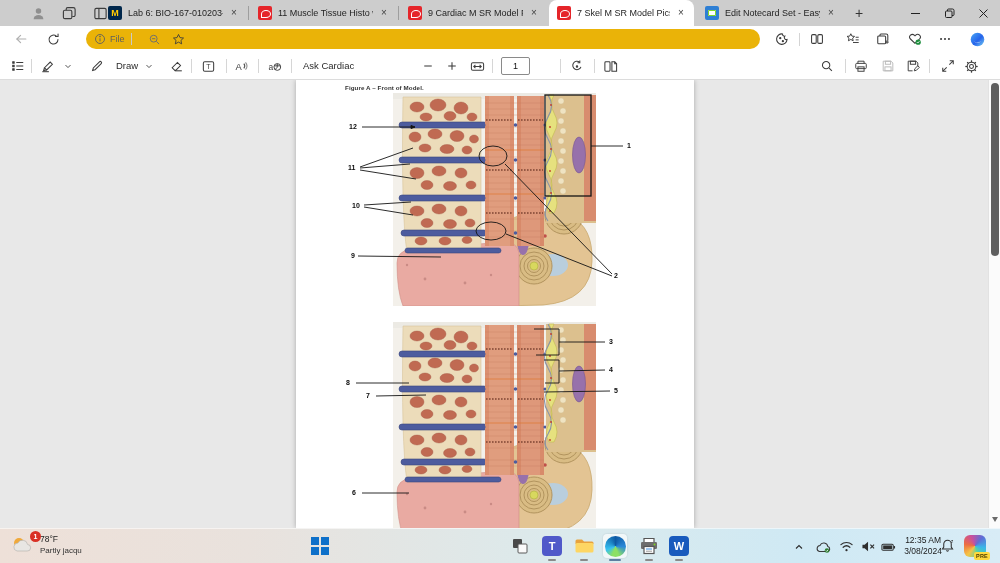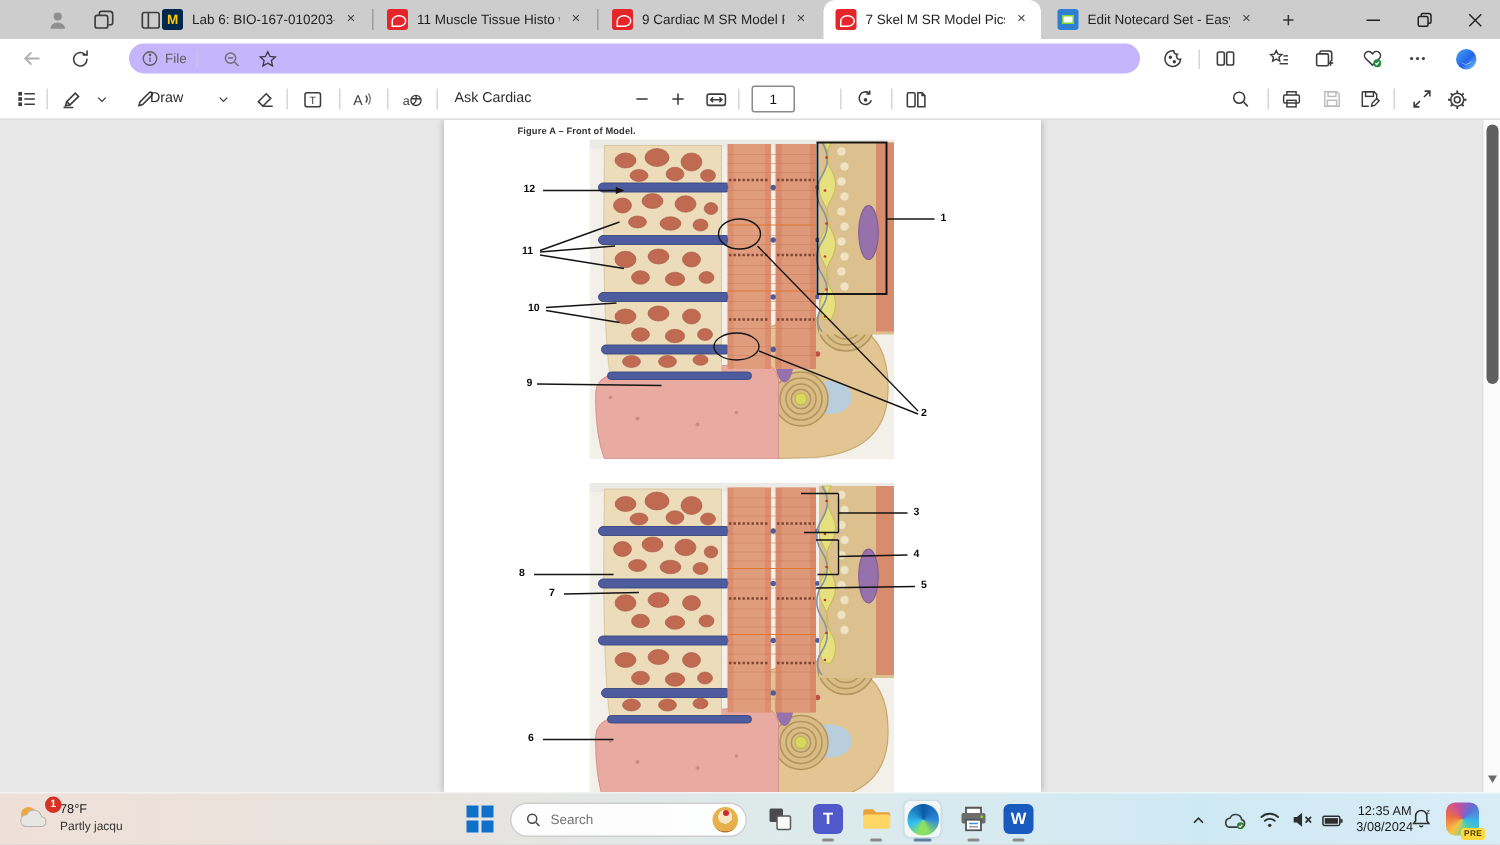--- a/index.html
+++ b/index.html
@@ -21,21 +21,21 @@
 
   .fav-umich { background:#00274c; border-radius:2px; color:#ffcb05; font-size:9px; font-weight:bold; text-align:center; line-height:14px; }
   .fav-pdf { background:#e5252a; border-radius:2px; position:relative; }
   .fav-pdf:after { content:""; position:absolute; left:3px; top:4px; width:8px; height:6px; border:1.3px solid #fff; border-radius:50% 50% 50% 0; }
   .fav-note { background:#2e7fd4; border-radius:2px; position:relative; }
   .fav-note:after { content:""; position:absolute; left:3px; top:4px; width:8px; height:6px; background:#fff; border-radius:1px; box-shadow:0 0 0 1px #7fd42e inset; }
 
   
   .addressbar { position:absolute; left:0; top:26px; width:1000px; height:26px; background:#ffffff; }
   .nav-ic { position:absolute; top:4px; width:18px; height:18px; display:flex; align-items:center; justify-content:center; }
-  .urlpill { position:absolute; left:86px; top:3px; width:674px; height:20px; background:#c4b5fd; border-radius:10px; display:flex; align-items:center; padding:0 8px; }
+  .urlpill { position:absolute; left:86px; top:3px; width:674px; height:20px; background:#eab308; border-radius:10px; display:flex; align-items:center; padding:0 8px; }
   .urlpill .scheme { font-size:9px; color:#5f5f5f; margin:0 6px 0 4px; }
   .urlpill .psep { width:1px; height:12px; background:#c9c9c9; margin-right:8px; }
   .urlpill .url { font-size:9.5px; color:#202020; white-space:nowrap; overflow:hidden; flex:1; }
   .pill-ic { width:18px; height:18px; display:flex; align-items:center; justify-content:center; flex:0 0 18px; margin-left:6px; }
   .ab-sep { position:absolute; top:7px; width:1px; height:13px; background:#d4d4d4; }
 
   
   .pdfbar { position:absolute; left:0; top:52px; width:1000px; height:28px; background:#ffffff; border-bottom:1px solid #dcdcdc; }
   .pb-ic { position:absolute; top:5px; width:18px; height:18px; display:flex; align-items:center; justify-content:center; }
   .pb-sep { position:absolute; top:7px; width:1px; height:14px; background:#d6d6d6; }
@@ -278,21 +278,21 @@
   <div class="pb-ic" style="left:59px;">
     <svg width="10" height="10" viewBox="0 0 16 16" fill="none" stroke="#3c3c3c" stroke-width="1.4">
         <path d="M4,6.5 L8,10.5 L12,6.5"></path>
       </svg>
   </div>
   <div class="pb-ic" style="left:88px;">
     <svg width="14" height="14" viewBox="0 0 16 16" fill="none" stroke="#3c3c3c" stroke-width="1.2">
         <path d="M3,13 L3.8,10.2 L10.8,3.2 A1.4,1.4 0 0 1 12.8,5.2 L5.8,12.2 Z"></path>
       </svg>
   </div>
-  <span class="pb-txt" style="left:100px;">Draw</span>
+  <span class="pb-txt" style="left:116px;">Draw</span>
   <div class="pb-ic" style="left:140px;">
     <svg width="10" height="10" viewBox="0 0 16 16" fill="none" stroke="#3c3c3c" stroke-width="1.4">
         <path d="M4,6.5 L8,10.5 L12,6.5"></path>
       </svg>
   </div>
   <div class="pb-ic" style="left:168px;">
     <svg width="14" height="14" viewBox="0 0 16 16" fill="none" stroke="#3c3c3c" stroke-width="1.2">
         <path d="M5.5,13 L2.5,10 L8.5,4 L12,7.5 L6.5,13 Z"></path>
         <line x1="5.5" y1="13.5" x2="13.5" y2="13.5"></line>
       </svg>
@@ -642,28 +642,20 @@
 
   <div class="tb-app" style="left:308px;">
     <div class="winlogo">
         <div></div>
         <div></div>
         <div></div>
         <div></div>
       </div>
   </div>
 
-  <div class="searchbox">
-    <svg width="11" height="11" viewBox="0 0 16 16" fill="none" stroke="#444" stroke-width="1.4">
-        <circle cx="7" cy="7" r="4.4"></circle>
-        <line x1="10.6" y1="10.6" x2="14" y2="14"></line>
-      </svg>
-    <input placeholder="Search" style="">
-    <div class="pie"></div>
-  </div>
 
   <div class="tb-app" style="left:508px;">
     <svg width="18" height="18" viewBox="0 0 18 18">
         <rect x="2" y="2" width="9" height="9" rx="1" fill="#4a4a4a"></rect>
         <rect x="7" y="7" width="9" height="9" rx="1" fill="#fafafa" stroke="#5a5a5a" stroke-width="1"></rect>
       </svg>
   </div>
   <div class="tb-app open" style="left:540px;">
     <div class="teamslogo">T</div>
   </div>

